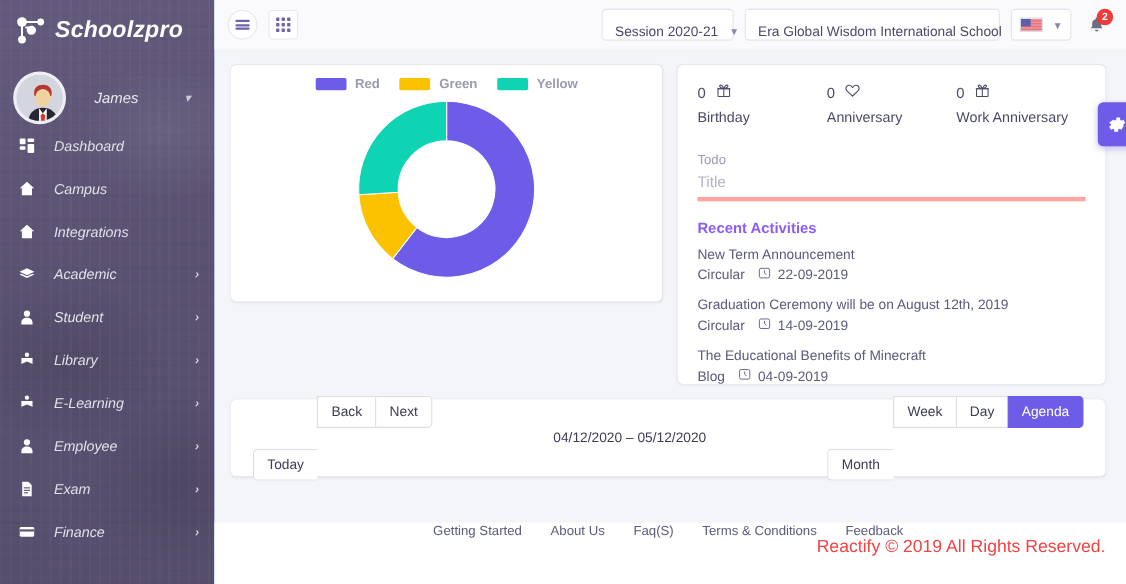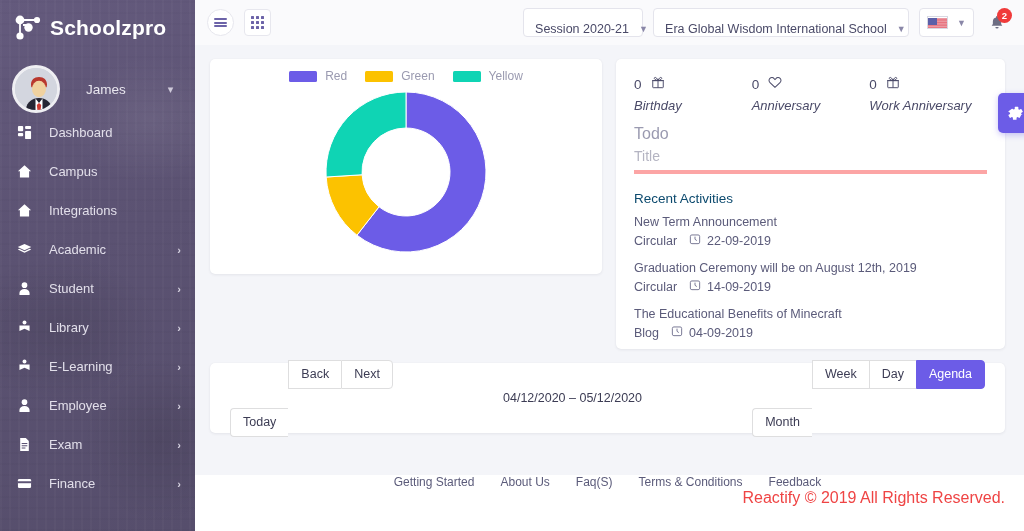--- a/index.html
+++ b/index.html
@@ -10,20 +10,21 @@
     overflow: hidden;
   }
   .app { display: flex; width: 1024px; height: 531px; position: relative; }
 
   
   .sidebar {
     width: 195px; height: 531px; flex: 0 0 195px;
     position: relative;
     background: #1d4ed8;
     overflow: hidden;
+    font-style: italic;
   }
   .sidebar-bg {
     position: absolute; inset: 0;
     background:
       radial-gradient(ellipse 120px 90px at 150px 120px, rgba(255,255,255,.07), rgba(255,255,255,0) 70%),
       radial-gradient(ellipse 140px 110px at 60px 330px, rgba(0,0,0,.10), rgba(0,0,0,0) 70%),
       radial-gradient(ellipse 110px 120px at 160px 440px, rgba(0,0,0,.10), rgba(0,0,0,0) 70%),
       linear-gradient(160deg, #645a7d 0%, #5b5272 45%, #564e6c 100%);
   }
   .sidebar-bg::after{
@@ -104,40 +105,40 @@
 
   .row-top { display: flex; gap: 14px; align-items: flex-start; }
   .card {
     background: #fff; border-radius: 5px;
     box-shadow: 0 1px 3px rgba(30,30,60,.07), 0 0 1px rgba(30,30,60,.06);
   }
   .chart-card { width: 392px; height: 215px; flex: 0 0 392px; padding-top: 10px; }
   .legend { display: flex; justify-content: center; align-items: center; gap: 18px; margin-bottom: 4px; }
   .legend-item { display: flex; align-items: center; gap: 8px; }
   .legend-swatch { width: 28px; height: 11px; border-radius: 1.5px; }
-  .legend-label { font-size: 12px; color: #9a9ab0; }
+  .legend-label { font-size: 12px; color: #9a9ab0; font-weight: bold; }
   .donut-wrap { display: flex; justify-content: center; margin-top: 2px; }
 
   .side-card { flex: 1; height: 290px; padding: 16px 18px 10px 18px; position: relative; display: flex; flex-direction: column; }
   .stats { display: flex; }
   .stat { flex: 1; }
   .stat-top { display: flex; align-items: center; gap: 9px; }
   .stat-num { font-size: 13.5px; color: #4a4a68; }
-  .stat-label { font-size: 13px; color: #4a4a68; margin-top: 5px; font-style: italic; }
+  .stat-label { font-size: 13px; color: #4a4a68; margin-top: 5px; }
   .divider { height: 1px; background: #e9e9f0; margin: 12px 0 0 0; }
 
-  .todo-label { font-size: 16px; color: #9a9ab0; margin-top: 0; }
+  .todo-label { font-size: 12px; color: #9a9ab0; margin-top: 12px; }
   .todo-input {
     border: none; border-bottom: 4px solid #fca5a5; outline: none;
     font-size: 14px; color: #4a4a68; padding: 5px 0 6px 0; width: 100%;
     font-family: "Liberation Sans", sans-serif; background: transparent;
   }
   .todo-input::placeholder { color: #b4b4c2; }
 
-  .recent-title { font-size: 13.5px; font-weight: normal; color: #0c4a6e; margin-top: 17px; }
+  .recent-title { font-size: 13.5px; font-weight: bold; color: #8b5cf6; margin-top: 17px; }
   .activity { margin-top: 7px; }
   .act-title { font-size: 12.5px; color: #5b5b7a; line-height: 1.55; }
   .act-meta { display: flex; align-items: center; gap: 12px; font-size: 12.5px; color: #5b5b7a; line-height: 1.55; }
   .act-date { display: flex; align-items: center; gap: 6px; }
 
   .gear-tab {
     position: absolute; right: -27px; top: 34px;
     width: 34px; height: 40px; background: #6c5ce7; border-radius: 5px;
     display: flex; align-items: center; justify-content: center; cursor: pointer;
     box-shadow: 0 2px 6px rgba(108,92,231,.35);
@@ -326,21 +327,21 @@
         </span>
       </div>
 
       <div class="topbar-spacer"></div>
 
       <div class="select-box" style="width:120px">
         <span class="select-text">Session 2020-21</span>
         <span class="sel-caret">▼</span>
       </div>
 
-      <div class="select-box" style="width:256px">
+      <div class="select-box" style="width:232px">
         <span class="select-text">Era Global Wisdom International School</span>
         <span class="sel-caret" style="margin-left:auto">▼</span>
       </div>
 
       <div class="flag-box">
         <span class="flag">
           <svg viewBox="0 0 21 13" width="21" height="13">
             <rect width="21" height="13" fill="#eb9aa3"></rect>
             <rect y="1.3" width="21" height="1.3" fill="#e8737f"></rect>
             <rect y="3.9" width="21" height="1.3" fill="#e8737f"></rect>

